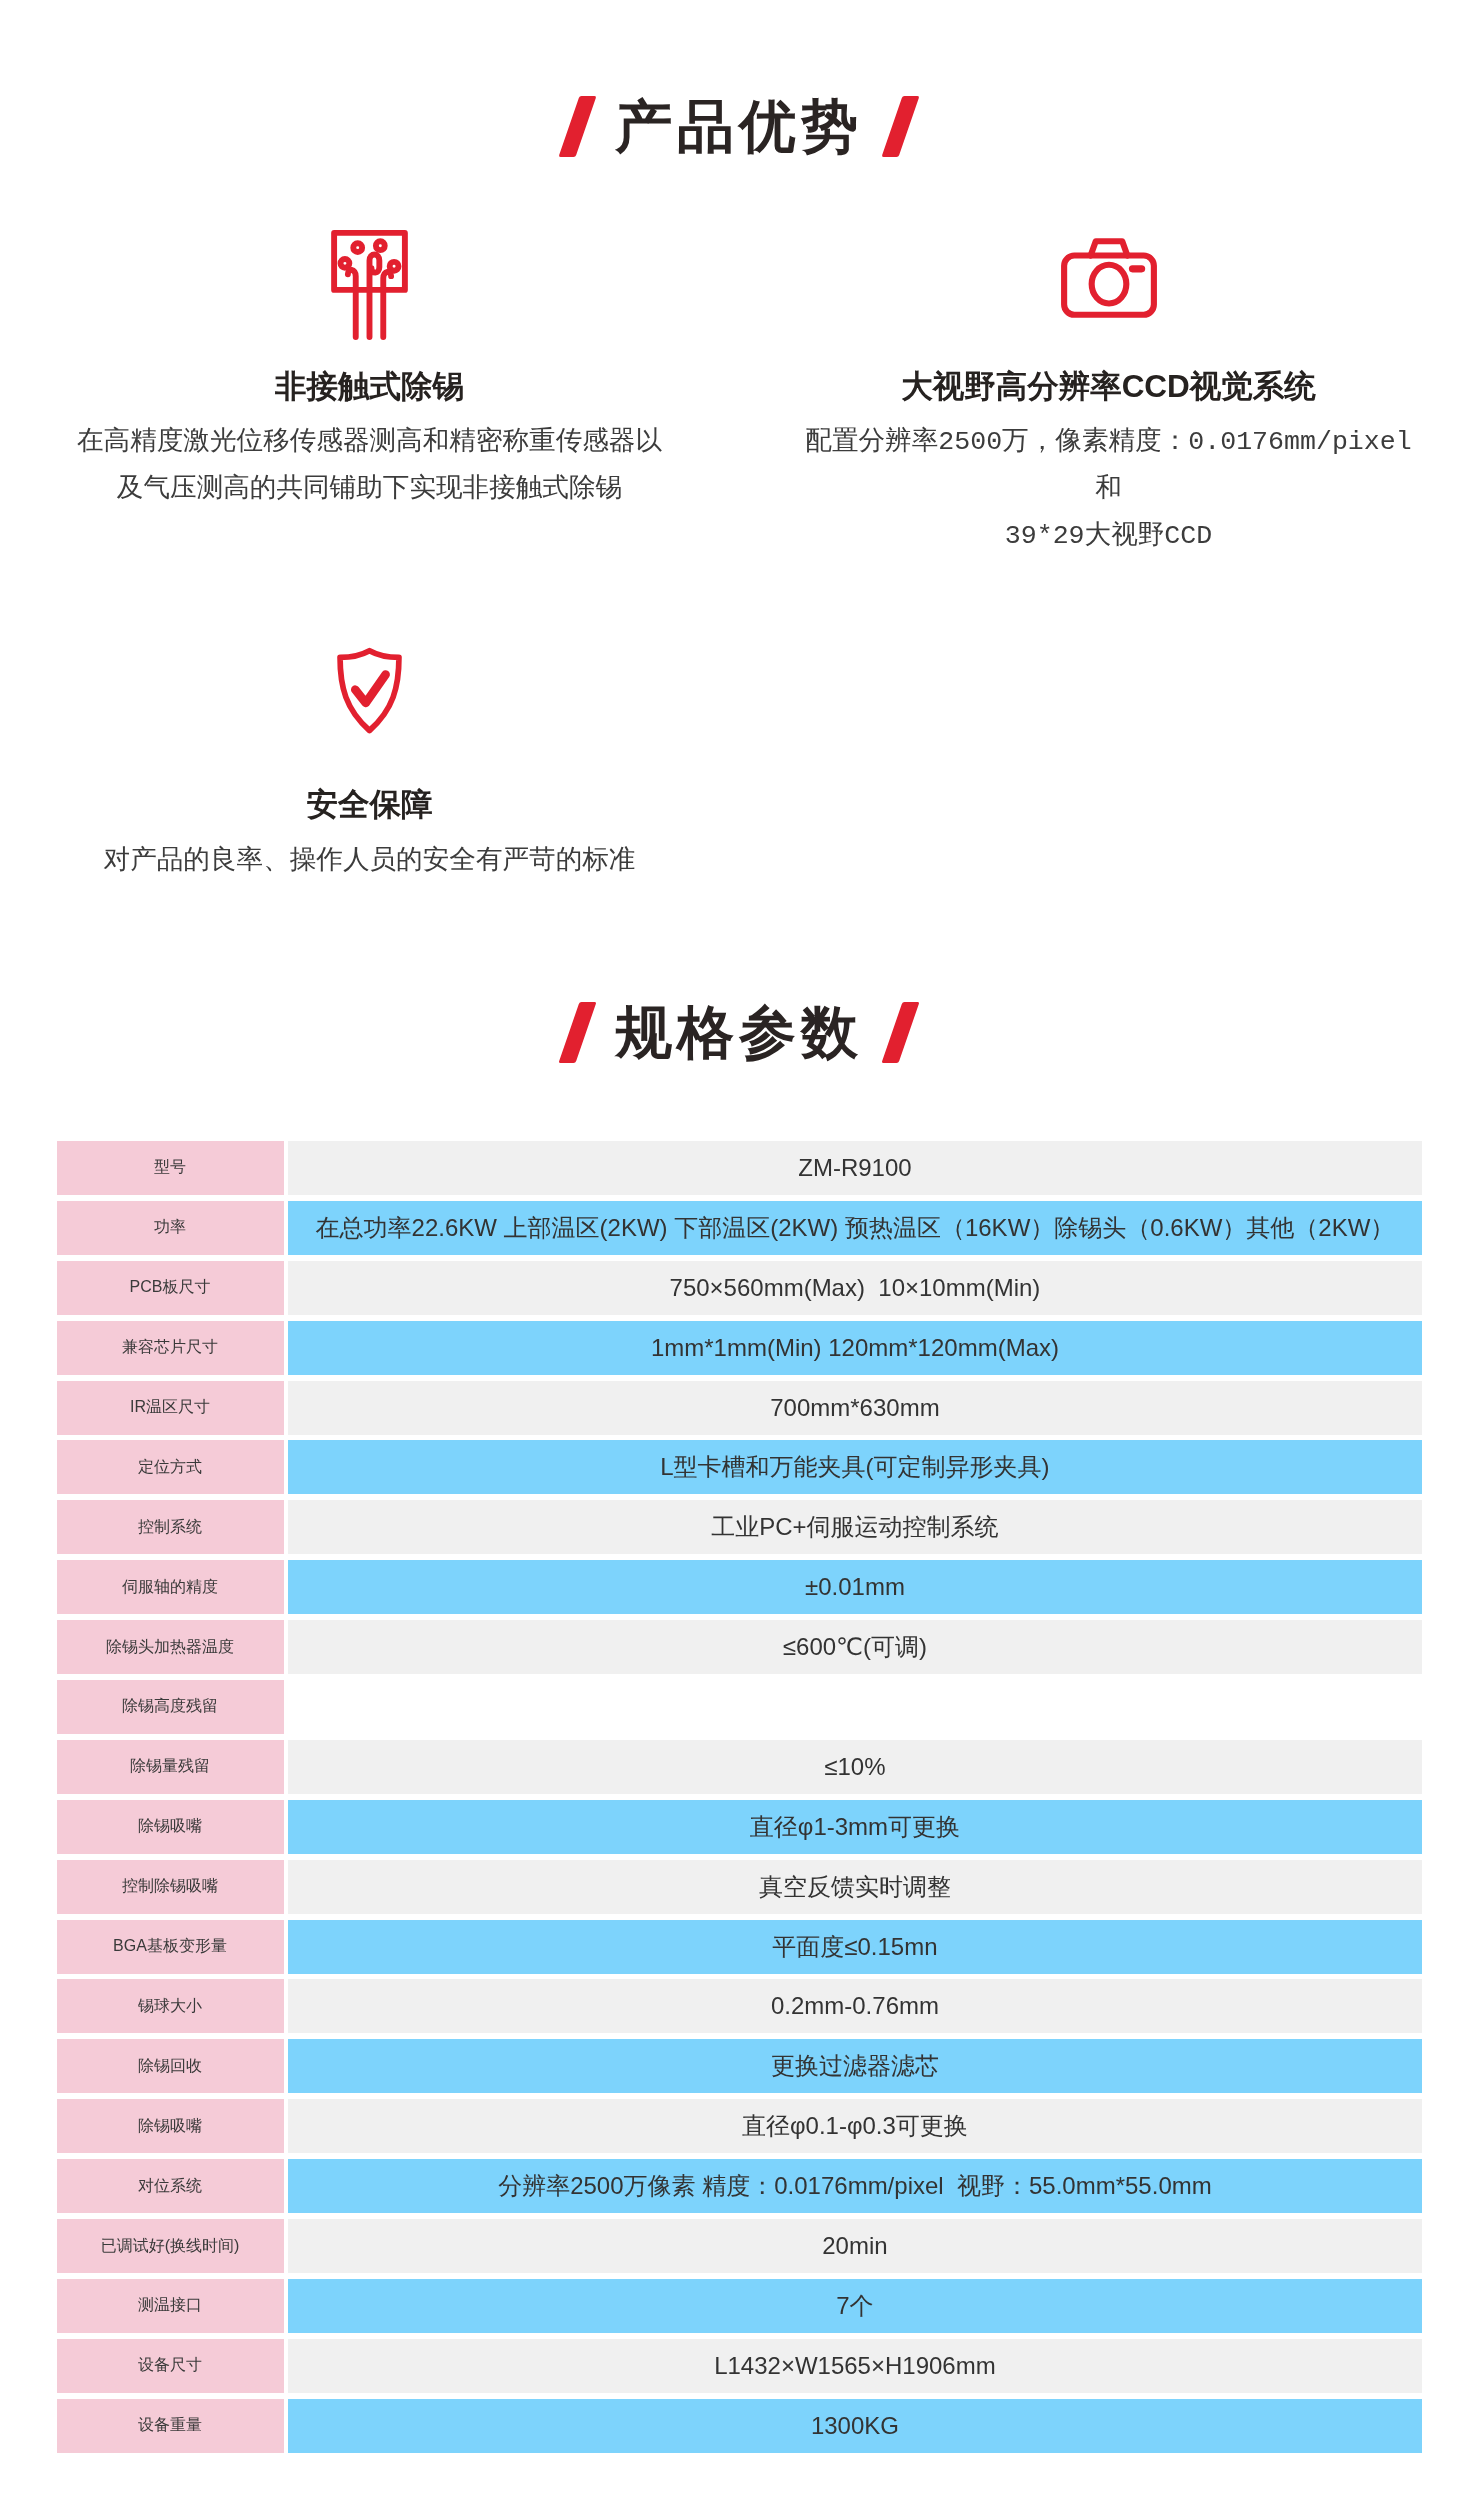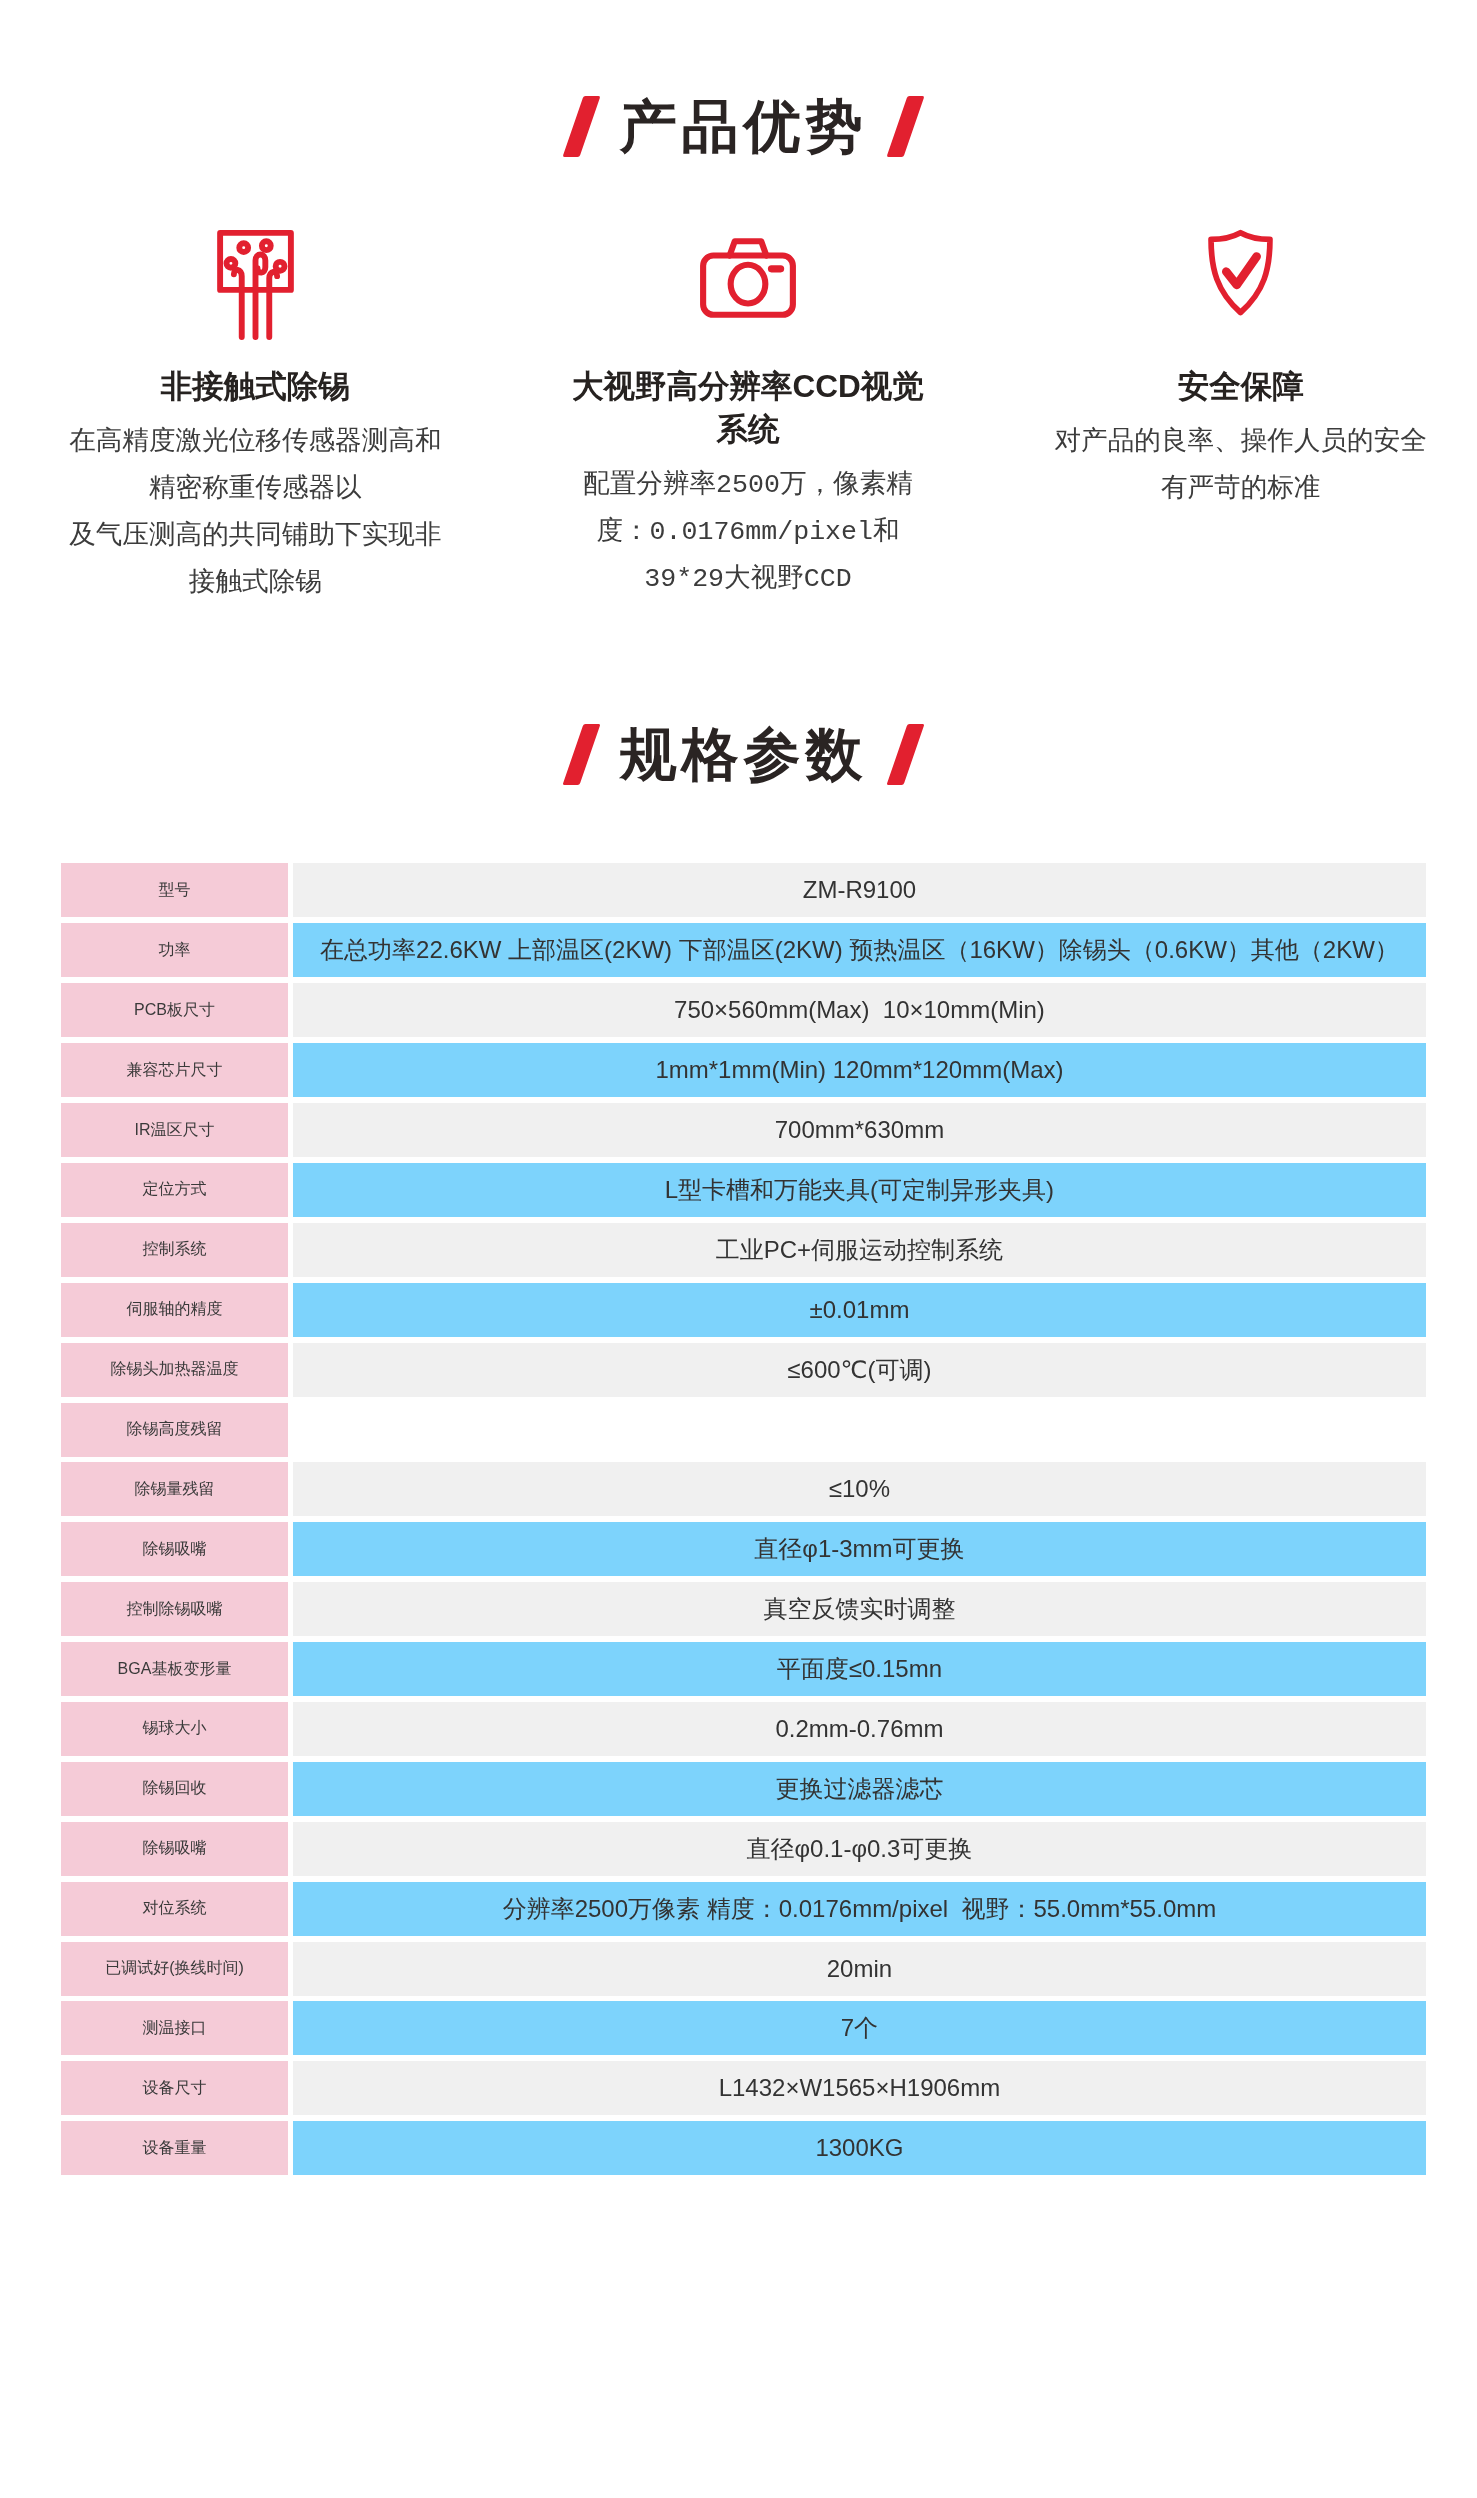--- a/index.html
+++ b/index.html
@@ -14,21 +14,20 @@
   body{
     width:1478px;
     font-family:"Liberation Sans","DejaVu Sans",sans-serif;
     color:var(--text);
   }
   .page{
     width:1478px;height:2498px;
     padding-top:87px;
     overflow:hidden;
     background:#fff;
-    padding-left:9px;
   }
   
   .section-title{
     display:flex;align-items:center;justify-content:center;
     gap:29.6px;height:79px;
   }
   .section-title .title-text{
     margin:0;
     font-size:57px;line-height:1;
     font-weight:700;color:var(--dark);
@@ -36,21 +35,21 @@
   }
   .slash{
     width:16.7px;height:61px;
     background:var(--accent);
     transform:skewX(-19deg);
     border-radius:2px;
   }
   
   .features{
     display:grid;
-    grid-template-columns:1fr 1fr 1fr;
+    grid-template-columns:1fr 1fr;
     row-gap:85px;
     margin-top:61px;
     width:1478px;
   }
   .feature{text-align:center;padding:0 59px;}
   .feature-icon{
     height:118px;
     display:flex;align-items:flex-start;justify-content:center;
   }
   .feature-icon svg{display:block;}

